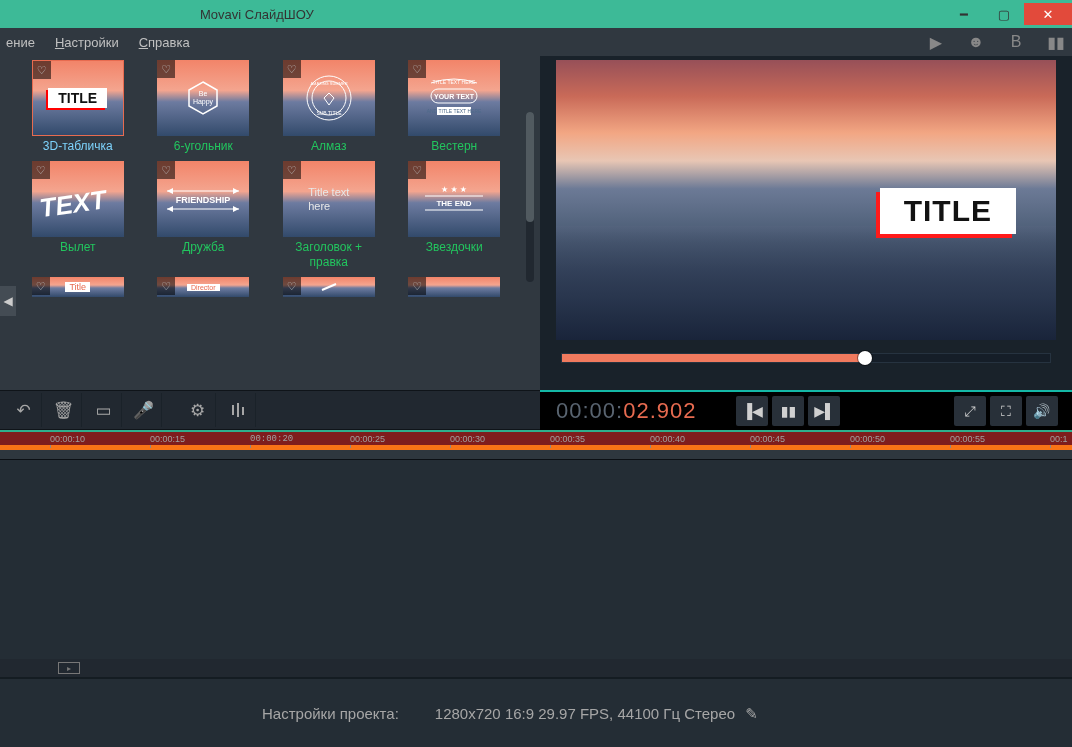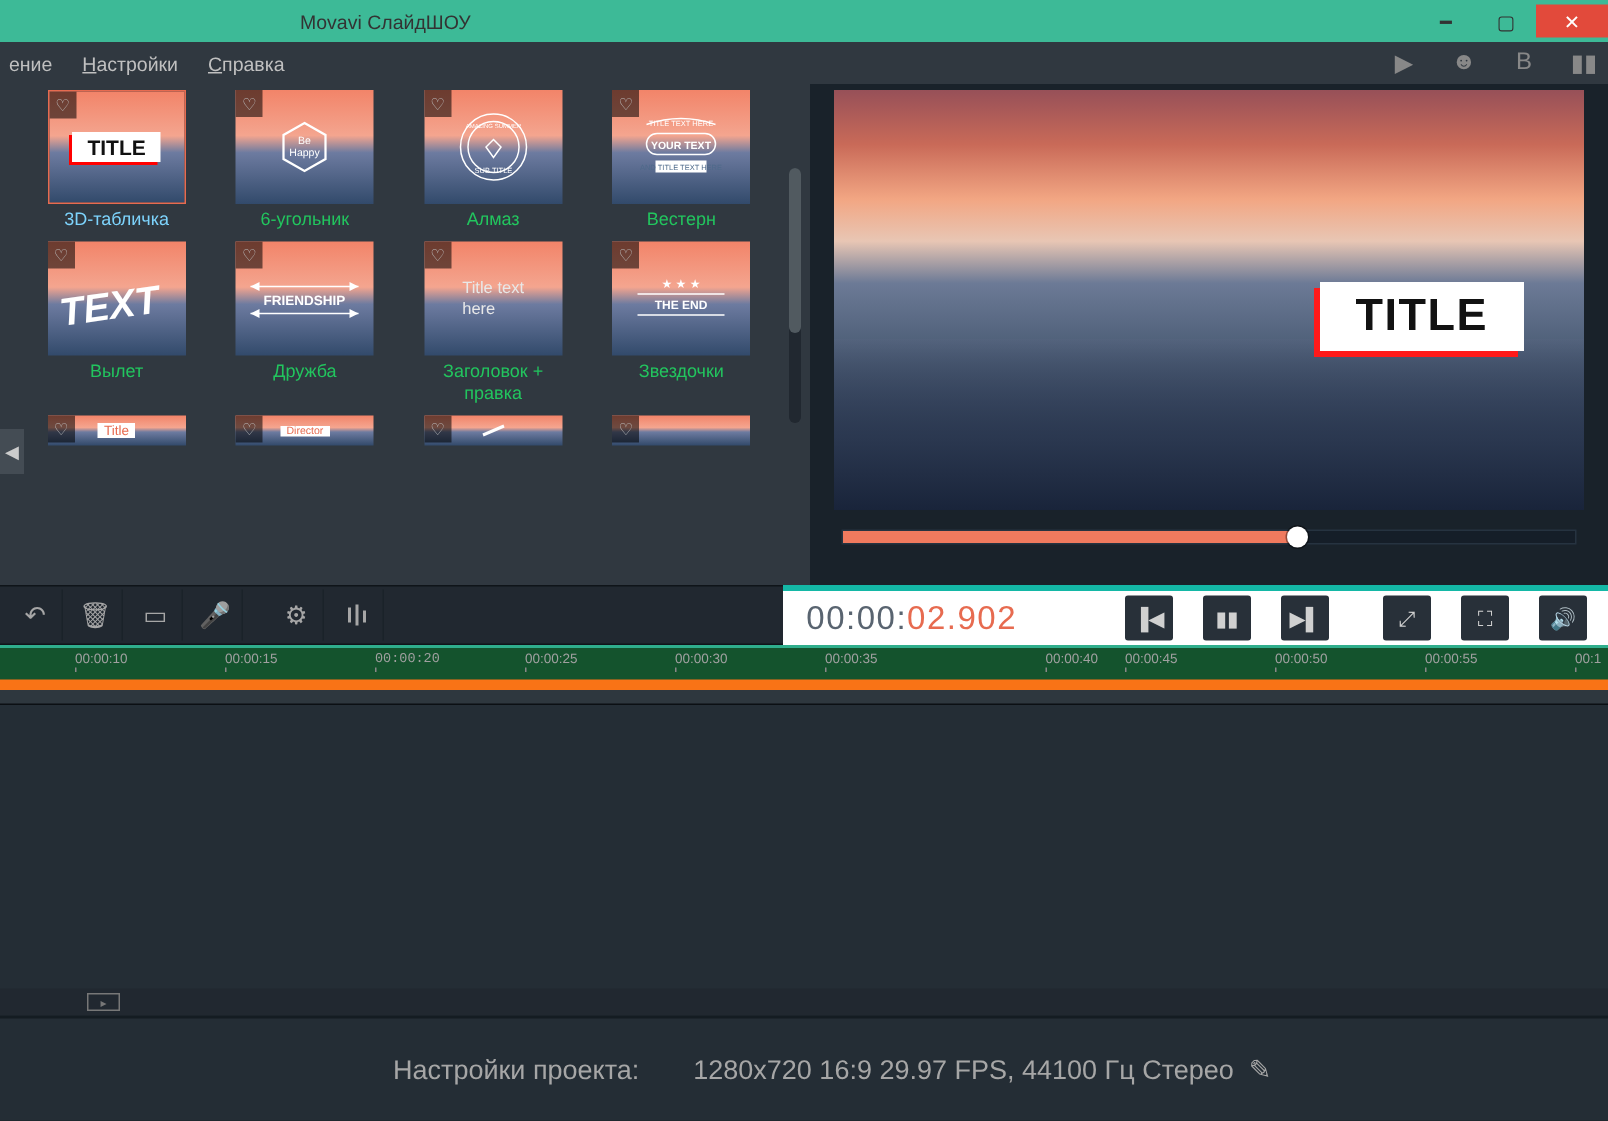--- a/index.html
+++ b/index.html
@@ -30,39 +30,39 @@
 
 .preview-pane { flex: 1; background: #19222a; display: flex; flex-direction: column; position: relative; padding-top: 4px; }
 .preview-img { width: 500px; height: 280px; margin: 0 auto; background: linear-gradient(180deg, #975058 0%, #c96a58 13%, #f2a683 26%, #e8c6b4 36%, #6c7a96 46%, #465870 65%, #2e3e58 85%, #1d2a42 100%); position: relative; overflow: hidden; }
 .mtn { position:absolute; bottom:0; left:0; width:100%; height:58%; }
 .mtn::before { content:''; position:absolute; bottom:0; left:0; width:100%; height:70%; background: linear-gradient(180deg, rgba(90,102,130,0.3) 0%, #2a374f 60%, #19243a 100%); }
 .title-box { position: absolute; right: 40px; top: 128px; background: #fff; color: #121212; font-weight: 900; font-size: 30px; padding: 6px 24px; letter-spacing: 1px; box-shadow: -4px 4px 0 #ff1a1a; font-family: Arial, sans-serif; }
 .progress { margin: 14px 22px 4px 22px; height: 8px; position: relative; background: #151e28; outline: 1px solid #263340; }
 .progress .fill { position: absolute; left: 0; top: 0; height: 100%; width: 62%; background: #f07a5e; }
 .progress .handle { position: absolute; top: 50%; left: 62%; width: 14px; height: 14px; border-radius: 50%; background: #fff; transform: translate(-50%, -50%); box-shadow: 0 0 0 1px rgba(0,0,0,0.4); }
 
-.controls { height: 40px; display: flex; align-items: center; padding: 0 14px; gap: 16px; background: #ffffff; border-top: 4px solid #14b8a6; }
+.controls { height: 40px; display: flex; align-items: center; padding: 0 14px; gap: 0; background: #000000; border-top: 2px solid #14b8a6; }
 .tc-display { font-family: 'Courier New', monospace; font-size: 22px; letter-spacing: 1px; color: #596470; margin-left: 2px; }
 .tc-display .red { color: #e76b50; }
 .ctrl-btn { width: 32px; height: 30px; background: #283039; margin-left: 4px; display: flex; align-items: center; justify-content: center; color: #d0d0d0; font-size: 14px; border-radius: 2px; }
 .ctrl-spacer { width: 36px; }
 .ctrl-flex { flex: 1; }
 
 .tool-strip { height: 40px; background: #212830; border-top: 1px solid #0f1419; border-bottom: 1px solid #0f1419; display: flex; align-items: center; padding: 0 6px; gap: 4px; }
 .tool-btn { width: 36px; height: 34px; display: flex; align-items: center; justify-content: center; color: #a6a6a6; font-size: 17px; border-right: 1px solid #1a2229; }
 
-.ruler { height: 28px; background: #14532d; position: relative; font-size: 9px; color: #a0a0a0; border-bottom: 7px solid #f97316; }
+.ruler { height: 18px; background: #7f1d1d; position: relative; font-size: 9px; color: #a0a0a0; border-bottom: 5px solid #f97316; }
 .tick { position: absolute; top: 2px; }
 .tick::before { content:''; position:absolute; left:0; bottom:-4px; width:1px; height:3px; background:#888; }
 
 .ruler-minor { height:10px; background:#2e373e; border-bottom:1px solid #0b0f13; }
 
 .timeline { flex:1; background: #242d35; height: 214px; }
 .footer { position: absolute; bottom: 0; left: 0; right: 0; height: 70px; background: #242d35; border-top: 2px solid #141c22; display: flex; align-items: center; padding: 0 12px; }
-.footer .finfo { margin-left: 250px; font-size: 18px; color: #a6a6a6; line-height: 1.8; }
+.footer .finfo { margin-left: 250px; font-size: 15px; color: #a6a6a6; line-height: 1.8; }
 .footer .finfo .row { display: flex; gap: 36px; }
 .footer .save-btn { margin-left: auto; background: #353c44; color: #eee; padding: 10px 28px; font-size: 17px; border-radius: 2px; }
 
 .small-strip { position:absolute; bottom:70px; left:0; right:0; height:18px; background:#212830; display:flex; align-items:center; padding:0 10px; }
 
 .u { text-decoration: underline; }
 </style>
 </head>
 <body>
 
@@ -264,21 +264,21 @@
 
 <div style="height:2px;background:#2fae8c;"></div>
 
 <div class="ruler">
   <div class="tick" style="left:50px;">00:00:10</div>
   <div class="tick" style="left:150px;">00:00:15</div>
   <div class="tick" style="left:250px;font-family:Liberation Mono, monospace;">00:00:20</div>
   <div class="tick" style="left:350px;">00:00:25</div>
   <div class="tick" style="left:450px;">00:00:30</div>
   <div class="tick" style="left:550px;">00:00:35</div>
-  <div class="tick" style="left:650px;margin-left:47px;">00:00:40</div>
+  <div class="tick" style="left:650px;">00:00:40</div>
   <div class="tick" style="left:750px;">00:00:45</div>
   <div class="tick" style="left:850px;">00:00:50</div>
   <div class="tick" style="left:950px;">00:00:55</div>
   <div class="tick" style="left:1050px;">00:1</div>
 </div>
 <div class="ruler-minor"></div>
 
 <div class="timeline"></div>
 
 <div class="small-strip">

